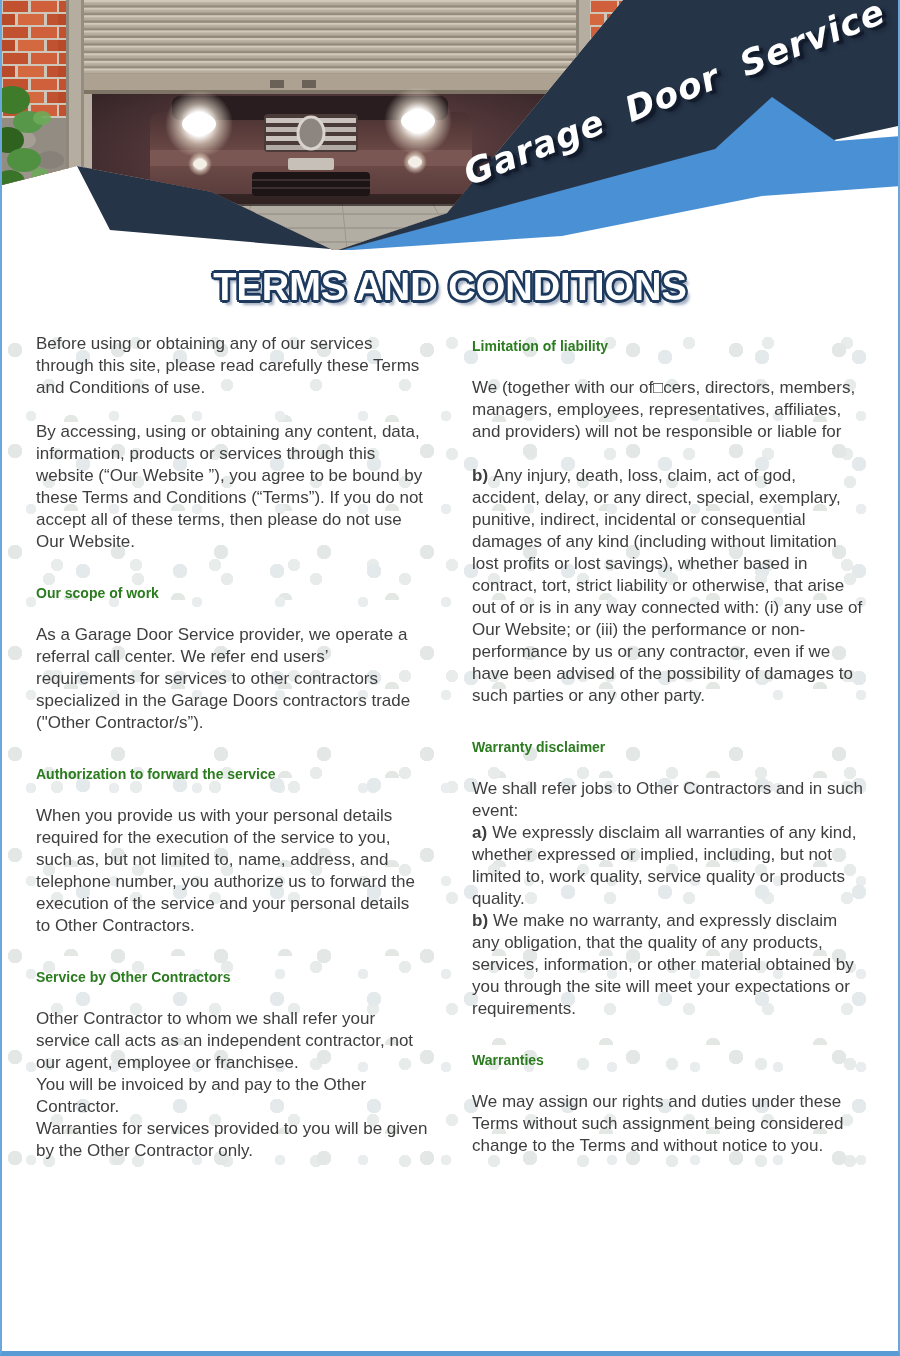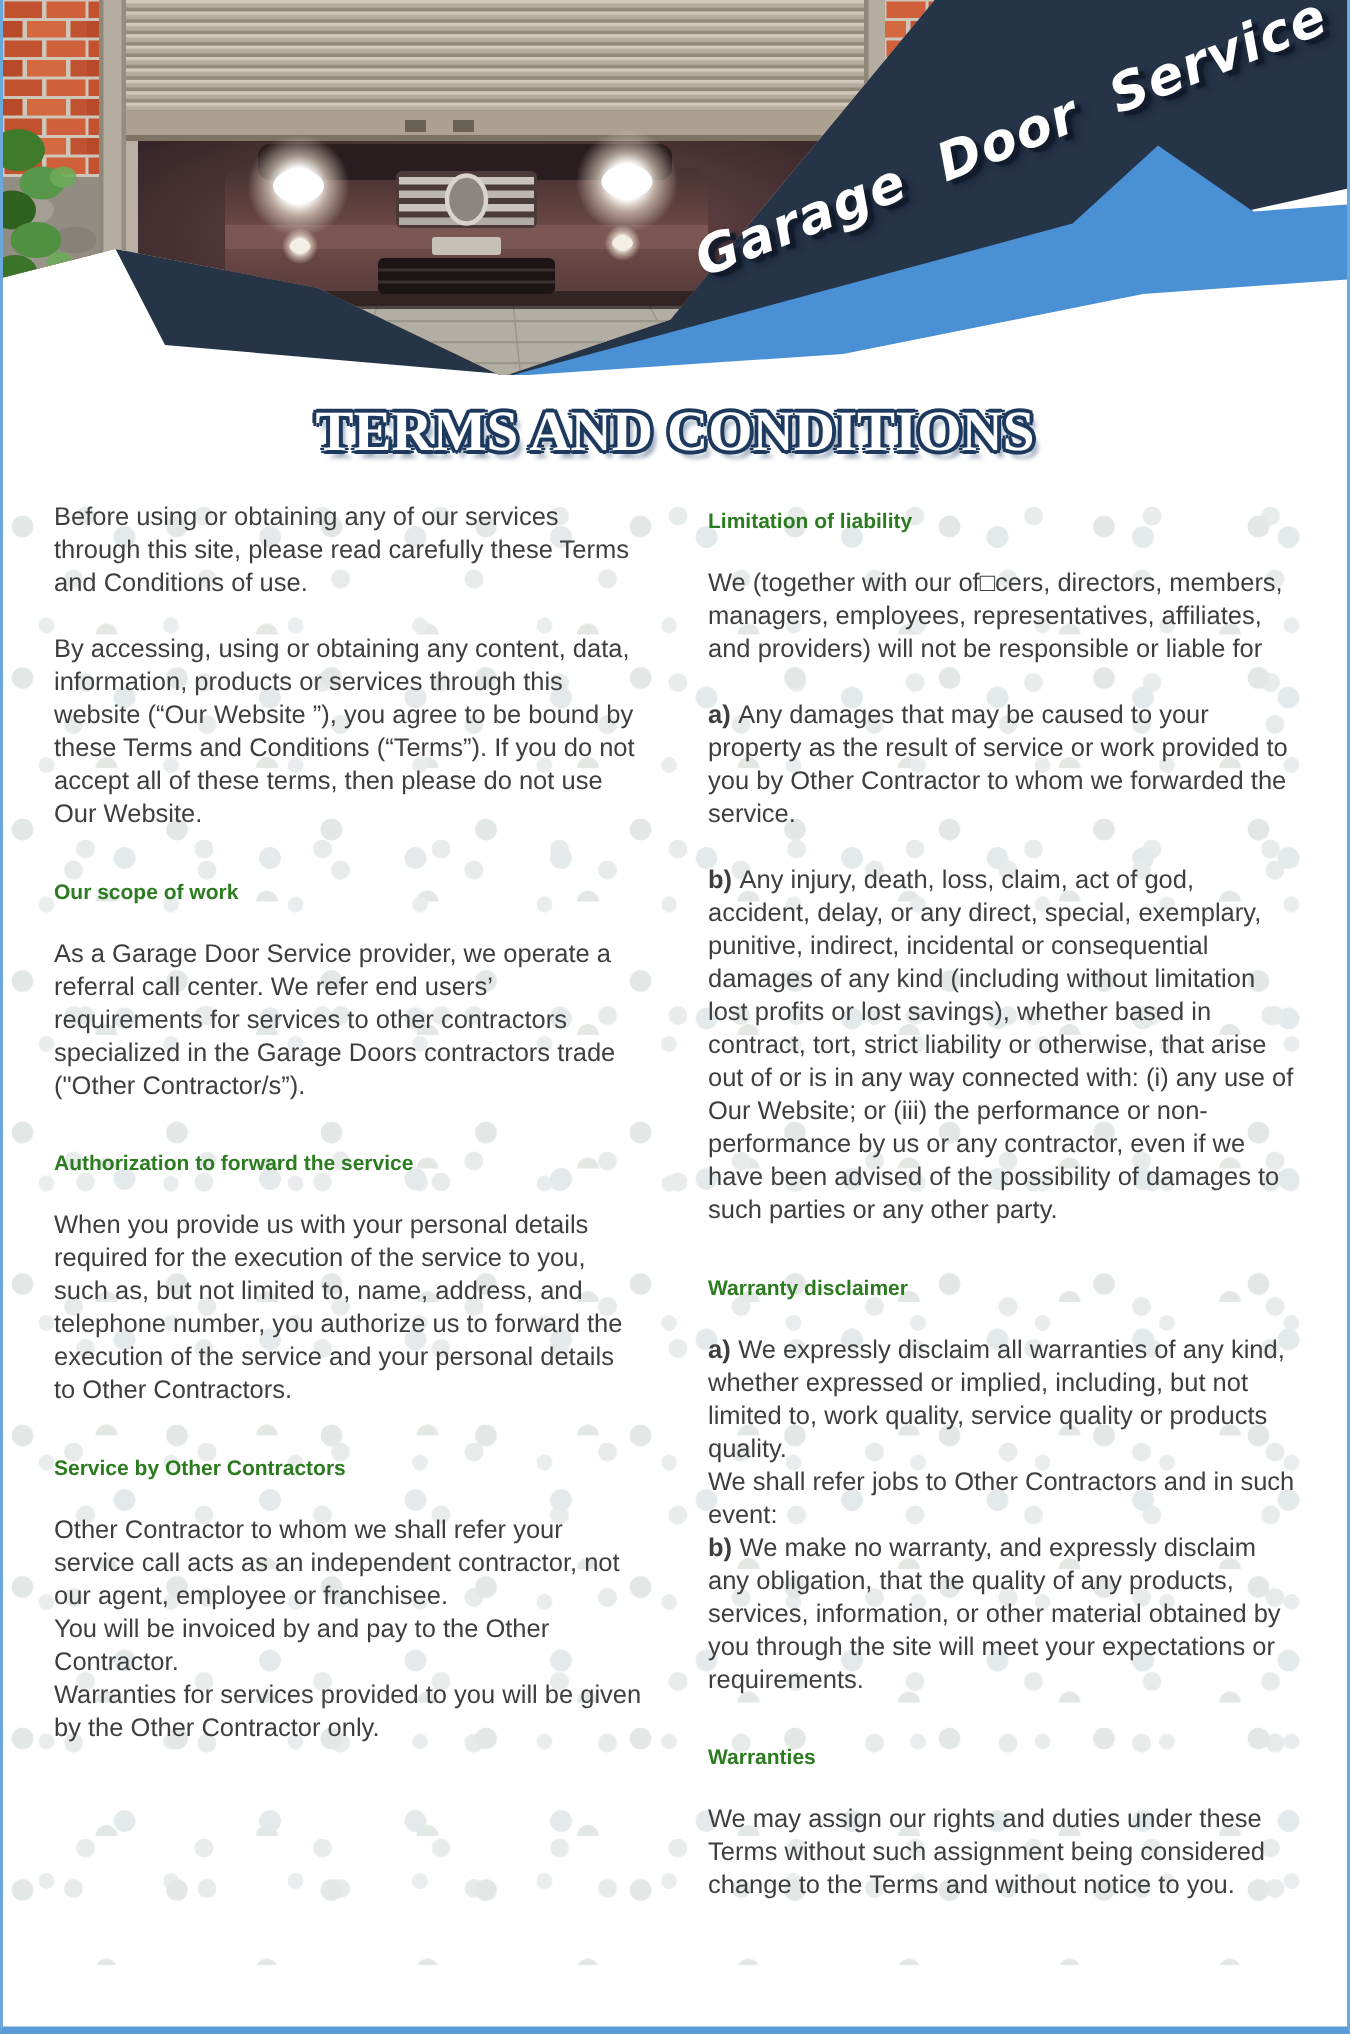--- a/index.html
+++ b/index.html
@@ -25,21 +25,21 @@
     font-family:"DejaVu Sans","Liberation Sans",sans-serif;
     font-weight:bold;font-style:italic;
     font-size:35px;color:#ffffff;
     letter-spacing:1px;word-spacing:12px;
     text-shadow:3px 4px 1px rgba(15,25,40,.85), 5px 6px 4px rgba(15,25,40,.45);
   }
   
   .page-title{
     margin:16px 0 24px;
     text-align:center;
-    font-family:Liberation Serif, serif;
+    font-family:Liberation Sans, sans-serif;
     font-size:38px;font-weight:bold;letter-spacing:0px;
     color:#ffffff;
     text-shadow:
       -2px -2px 0 #1d3a5e, 2px -2px 0 #1d3a5e,
       -2px  2px 0 #1d3a5e, 2px  2px 0 #1d3a5e,
       -2.6px 0 0 #1d3a5e, 2.6px 0 0 #1d3a5e,
       0 -2.6px 0 #1d3a5e, 0 2.6px 0 #1d3a5e,
       4px 5px 3px rgba(100,120,150,.6);
   }
   
@@ -222,27 +222,26 @@
 
         <h2>Service by Other Contractors</h2>
         <p>Other Contractor to whom we shall refer your service call acts as an independent contractor, not our agent, employee or franchisee.
 You will be invoiced by and pay to the Other Contractor.
 Warranties for services provided to you will be given by the Other Contractor only.</p>
       </div>
 
       <div class="col">
         <h2>Limitation of liability</h2>
         <p>We (together with our of□cers, directors, members, managers, employees, representatives, affiliates, and providers) will not be responsible or liable for</p>
-        <p><b class="lbl">a)</b><span>Any damages that may be caused to your property as the result of service or work provided to you by Other Contractor to whom we forwarded the service.</span></p>
         <p><b class="lbl">b)</b><span>Any injury, death, loss, claim, act of god, accident, delay, or any direct, special, exemplary, punitive, indirect, incidental or consequential damages of any kind (including without limitation lost profits or lost savings), whether based in contract, tort, strict liability or otherwise, that arise out of or is in any way connected with: (i) any use of Our Website; or (iii) the performance or non-performance by us or any contractor, even if we have been advised of the possibility of damages to such parties or any other party.</span></p>
 
         <h2>Warranty disclaimer</h2>
         <div class="group">
+          <p class="tight">We shall refer jobs to Other Contractors and in such event:</p>
           <p class="tight"><b class="lbl">a)</b><span>We expressly disclaim all warranties of any kind, whether expressed or implied, including, but not limited to, work quality, service quality or products quality.</span></p>
-          <p class="tight">We shall refer jobs to Other Contractors and in such event:</p>
           <p class="tight"><b class="lbl">b)</b><span>We make no warranty, and expressly disclaim any obligation, that the quality of any products, services, information, or other material obtained by you through the site will meet your expectations or requirements.</span></p>
         </div>
 
         <h2>Warranties</h2>
         <p>We may assign our rights and duties under these Terms without such assignment being considered change to the Terms and without notice to you.</p>
       </div>
 
     </div>
   </div>
 </div>

